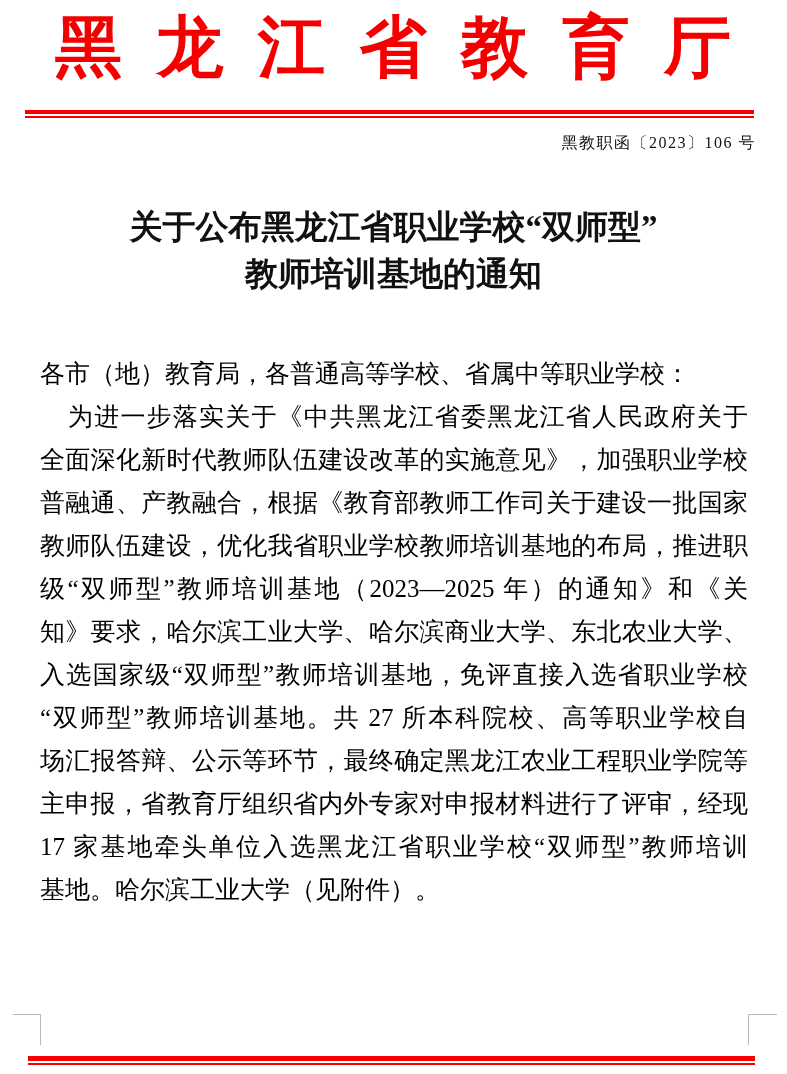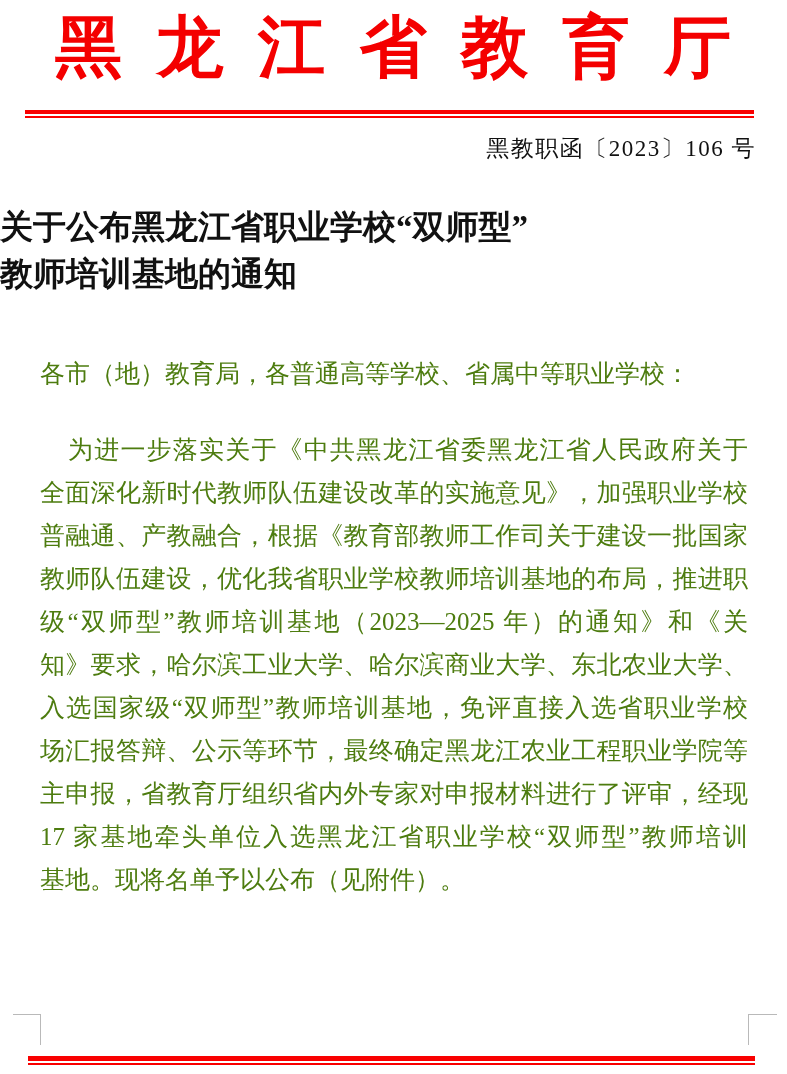--- a/index.html
+++ b/index.html
@@ -40,56 +40,56 @@
   .rule .gap   { height: 2px; background: #ffffff; }
   .rule .thin  { height: 2px; background: #f90000; }
   .rule-top { top: 110px; }
   .rule-bottom { top: 1056px; left: 28px; width: 727px; }
   .rule-bottom .thick { height: 5px; }
 
   .doc-number {
     position: absolute;
     top: 133px;
     right: 31px;
-    font-size: 23px;
+    font-size: 16px;
     letter-spacing: 1.5px;
     color: #111111;
     white-space: nowrap;
   }
   .doc-title {
     position: absolute;
     top: 204px;
     left: 0;
     width: 787px;
+    text-align: center;
     font-weight: bold;
     font-size: 33px;
     line-height: 47px;
     color: #111111;
   }
   .body-text {
     position: absolute;
     top: 352px;
     left: 40px;
     width: 708px;
     font-size: 25px;
     line-height: 43px;
-    color: #4d7c0f;
+    color: #000000;
   }
   .body-text .line {
     height: 43px;
     white-space: nowrap;
   }
   .body-text .line.fill {
     white-space: normal;
     text-align: justify;
     text-align-last: justify;
   }
   .body-text .line.indent {
     text-indent: 28px;
-    margin-top: 33px;
   }
   
   .crop-mark {
     position: absolute;
     top: 1014px;
     height: 30px;
   }
   .crop-mark-left {
     left: 13px;
     width: 27px;
@@ -134,24 +134,25 @@
   <div class="body-text">
     <div class="line">各市（地）教育局，各普通高等学校、省属中等职业学校：</div>
     <div id="paragraph">
         <div class="line fill indent">为进一步落实关于《中共黑龙江省委黑龙江省人民政府关于</div>
         <div class="line fill">全面深化新时代教师队伍建设改革的实施意见》，加强职业学校</div>
         <div class="line fill">普融通、产教融合，根据《教育部教师工作司关于建设一批国家</div>
         <div class="line fill">教师队伍建设，优化我省职业学校教师培训基地的布局，推进职</div>
         <div class="line fill">级“双师型”教师培训基地（2023—2025 年）的通知》和《关</div>
         <div class="line fill">知》要求，哈尔滨工业大学、哈尔滨商业大学、东北农业大学、</div>
         <div class="line fill">入选国家级“双师型”教师培训基地，免评直接入选省职业学校</div>
+        <div class="line fill">“双师型”教师培训基地。共 27 所本科院校、高等职业学校自</div>
         <div class="line fill">场汇报答辩、公示等环节，最终确定黑龙江农业工程职业学院等</div>
         <div class="line fill">主申报，省教育厅组织省内外专家对申报材料进行了评审，经现</div>
         <div class="line fill">17 家基地牵头单位入选黑龙江省职业学校“双师型”教师培训</div>
-        <div class="line">基地。现将名单予以公布（见附件）。</div>
+        <div class="line">基地。哈尔滨工业大学（见附件）。</div>
       </div>
   </div>
 
   <div class="crop-mark crop-mark-left"></div>
   <div class="crop-mark crop-mark-right"></div>
 
   <div class="rule rule-bottom">
     <div class="thick"></div>
     <div class="gap"></div>
     <div class="thin"></div>

